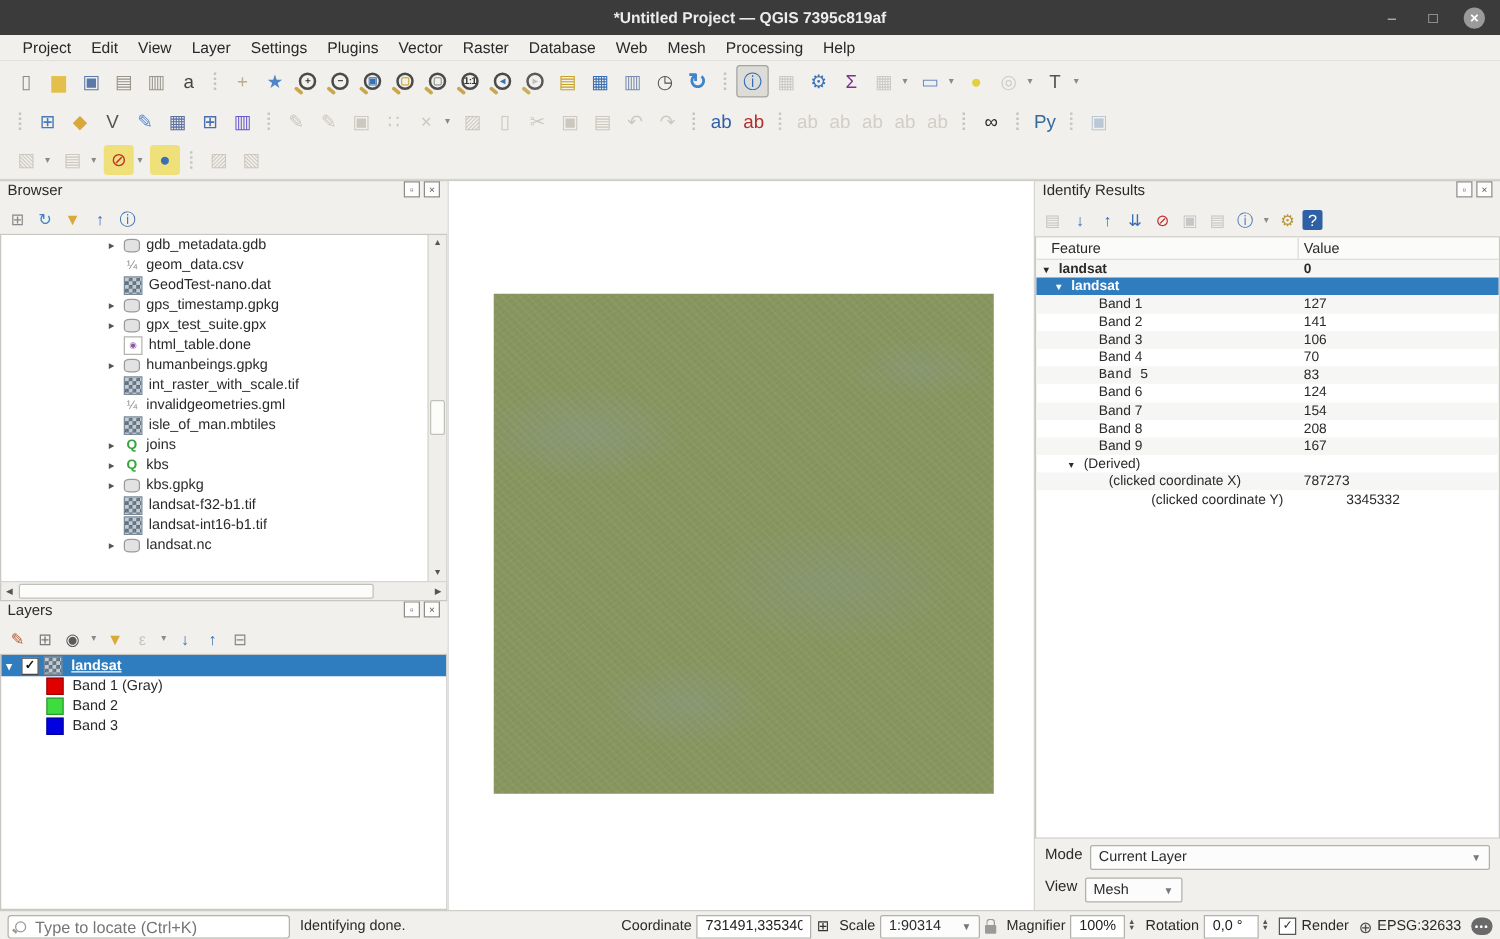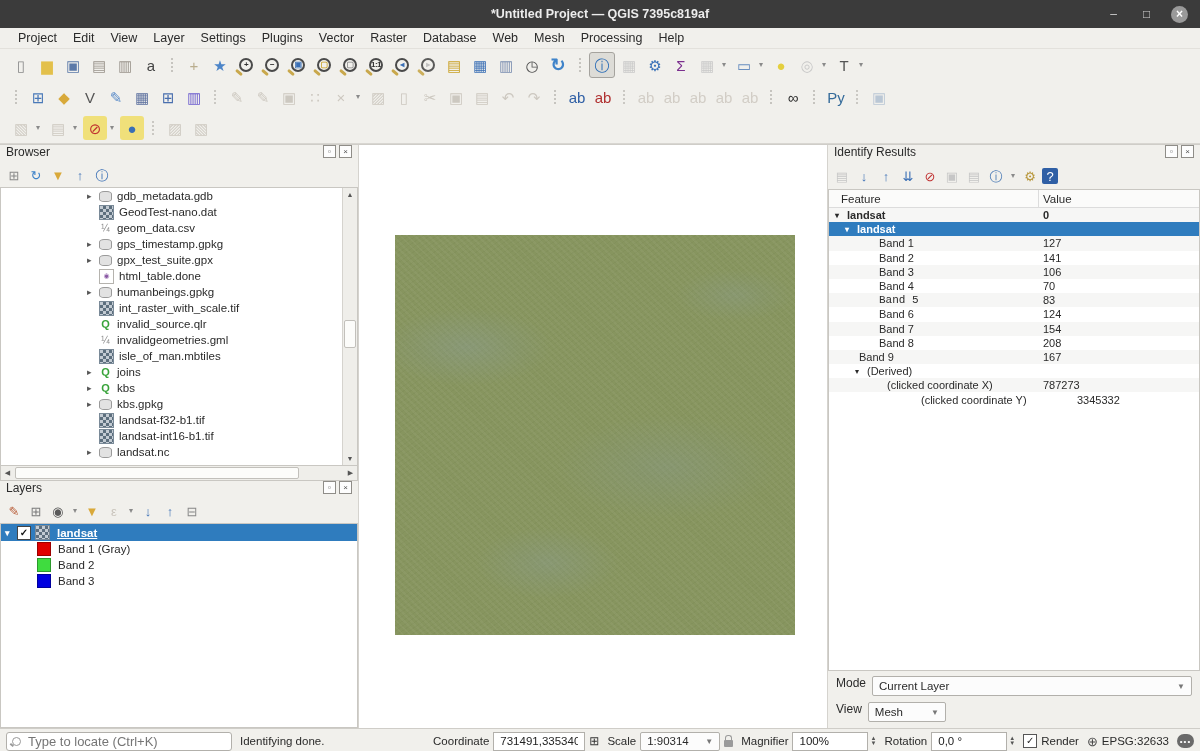--- a/index.html
+++ b/index.html
@@ -91,21 +91,21 @@
   .statusbar{height:25px;display:flex;align-items:center;gap:8px;padding:0 6px;background:#f1f0ec;border-top:1px solid #cfcdc8;font-size:11.5px;box-sizing:border-box}
   .locator{width:226px;height:19px;border:1px solid #b2b0ab;border-radius:3px;background:#fff;display:flex;align-items:center;padding:0 5px;box-sizing:border-box;flex:none}
   .sglass{width:7px;height:7px;border:1.5px solid #999;border-radius:50%;position:relative;margin-right:5px;flex:none}
   .sglass::after{content:"";position:absolute;width:4px;height:1.5px;background:#999;transform:rotate(40deg);left:-3px;bottom:-1px}
   .locator input{border:none;outline:none;background:transparent;width:100%;font-size:13px;color:#777;font-family:Liberation Sans, sans-serif}
   .fld{height:19px;border:1px solid #b2b0ab;background:#fff;display:flex;align-items:center;padding:0 4px;box-sizing:border-box}
   .fld input{border:none;outline:none;width:100%;font-size:11.5px;color:#222;background:transparent;font-family:"Liberation Sans",sans-serif}
   .coordfld{width:92px}
   .scombo{width:80px;height:19px}
   .spin{display:flex;align-items:center}
-  .spinfld{width:76px}
+  .spinfld{width:44px}
   .arrs{display:flex;flex-direction:column;margin-left:2px;line-height:5px;font-size:6px;color:#555}
   .lock{width:9px;height:7px;background:#9a9a9a;border-radius:1px;position:relative;margin-top:4px;flex:none}
   .lock::before{content:"";position:absolute;top:-5px;left:1px;width:5px;height:5px;border:1.5px solid #9a9a9a;border-bottom:none;border-radius:3px 3px 0 0}
   .cb2{width:12px;height:12px;background:#fff;border:1px solid #555;font-size:10px;line-height:1;display:flex;align-items:center;justify-content:center;flex:none}
   .globe{font-size:13px;color:#4a4a4a}
   .bub{width:17px;height:14px;background:#6a6a6a;border-radius:7px;color:#fff;font-size:8px;display:flex;align-items:center;justify-content:center;letter-spacing:1px;flex:none}
   .spacer{flex:1}
   .grp{display:flex;align-items:center;gap:4px;flex:none}
 </style>
 </head>
@@ -399,28 +399,28 @@
         <div>
 
             <div class="trow">
               <span class="arr">▸</span>
               <span class="fi db"></span>
               <span>gdb_metadata.gdb</span>
             </div>
 
             <div class="trow">
               <span class="arr"></span>
+              <span class="fi geo"></span>
+              <span>geom_data.csv</span>
+            </div>
+
+            <div class="trow">
+              <span class="arr"></span>
               <span class="fi ras"></span>
               <span>GeodTest-nano.dat</span>
-            </div>
-
-            <div class="trow">
-              <span class="arr"></span>
-              <span class="fi geo"></span>
-              <span>geom_data.csv</span>
             </div>
 
             <div class="trow">
               <span class="arr">▸</span>
               <span class="fi db"></span>
               <span>gps_timestamp.gpkg</span>
             </div>
 
             <div class="trow">
               <span class="arr">▸</span>
@@ -440,25 +440,20 @@
               <span class="fi db"></span>
               <span>humanbeings.gpkg</span>
             </div>
 
             <div class="trow">
               <span class="arr"></span>
               <span class="fi ras"></span>
               <span>int_raster_with_scale.tif</span>
             </div>
 
-            <div class="trow">
-              <span class="arr"></span>
-              <span class="fi q"></span>
-              <span>invalid_source.qlr</span>
-            </div>
 
             <div class="trow">
               <span class="arr"></span>
               <span class="fi geo"></span>
               <span>invalidgeometries.gml</span>
             </div>
 
             <div class="trow">
               <span class="arr"></span>
               <span class="fi ras"></span>
@@ -712,21 +707,21 @@
 
           <div class="irow">
             <span class="lab" style="padding-left: 38px;">
               <span class="arr"></span>
               <span>Band 8</span>
             </span>
             <span class="val">208</span>
           </div>
 
           <div class="irow">
-            <span class="lab" style="padding-left: 18px;">
+            <span class="lab" style="padding-left: 38px;">
               <span class="arr"></span>
               <span>Band 9</span>
             </span>
             <span class="val">167</span>
           </div>
 
           <div class="irow">
             <span class="lab" style="padding-left: 26px;">
               <span class="arr">▾</span>
               <span>(Derived)</span>

